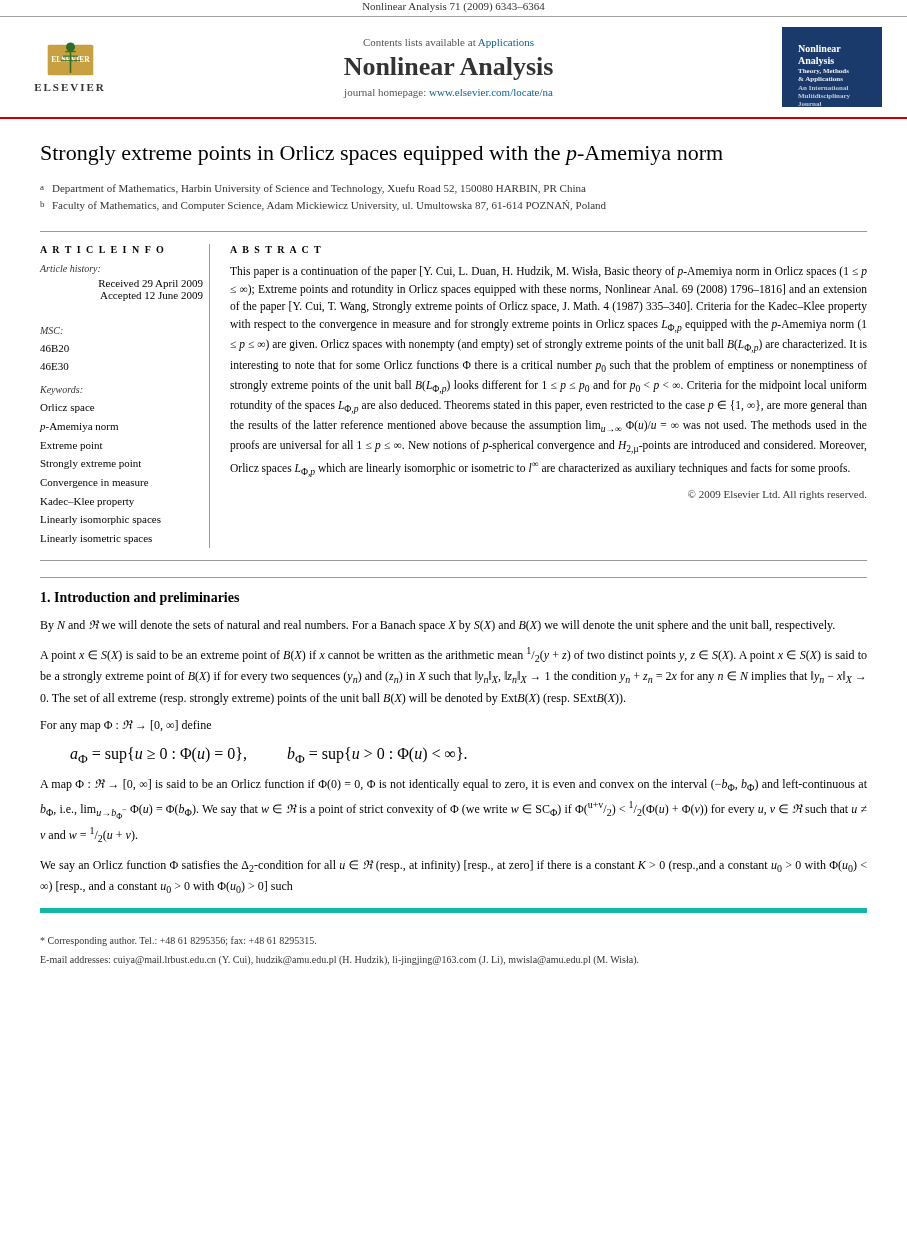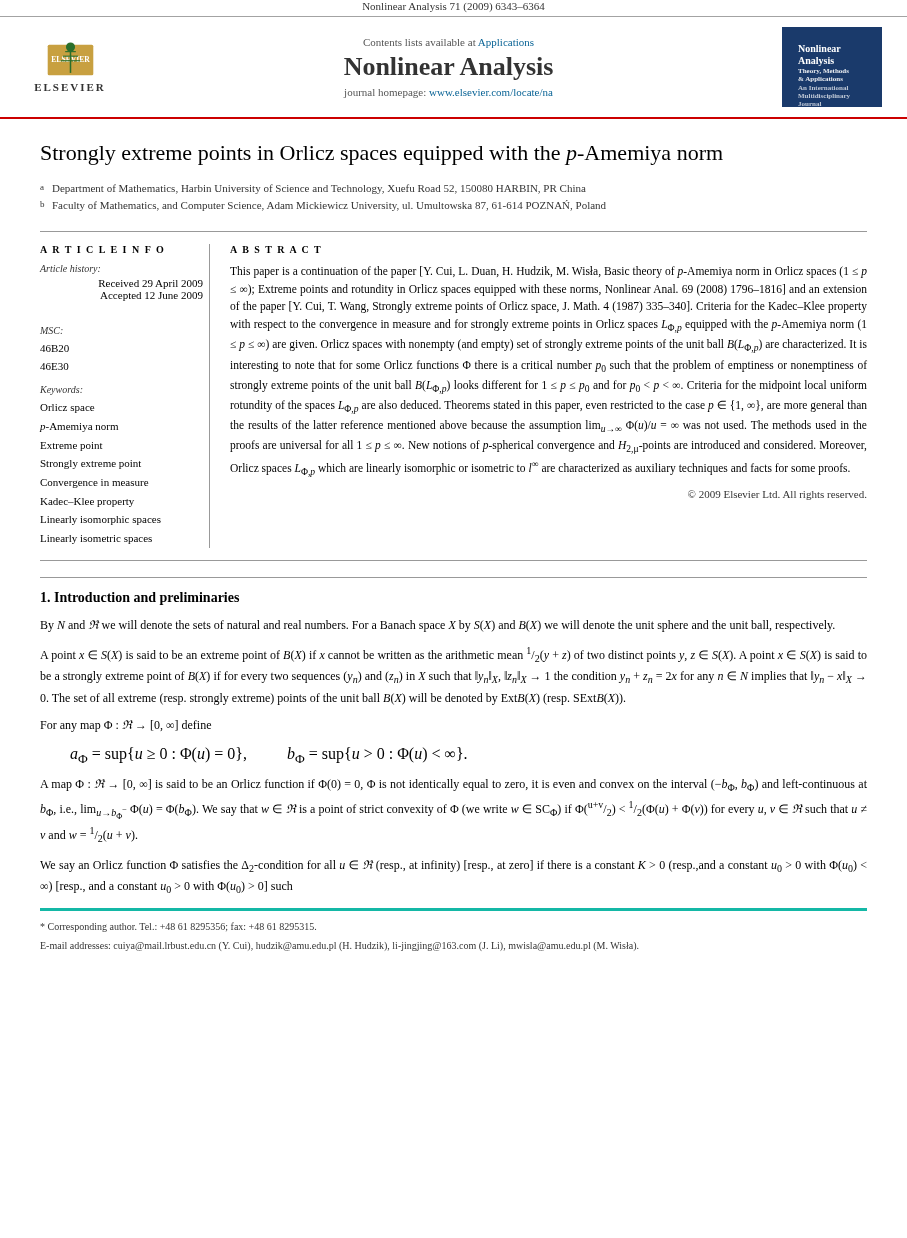--- a/index.html
+++ b/index.html
@@ -292,23 +292,23 @@
       display: flex;
       justify-content: flex-start;
       align-items: center;
       gap: 40px;
       margin: 8px 0 8px 30px;
       font-size: 16px;
     }
 
     
     .footnotes-area {
-      border-top: 3px solid #14b8a6;
+      border-top: 5px solid #14b8a6;
       margin-top: 0;
-      padding-top: 8px;
+      padding-top: 20px;
       font-size: 10px;
       color: #333;
       line-height: 1.6;
     }
 
     .footnote-line {
       margin-bottom: 3px;
     }
 
     .issn-line {

